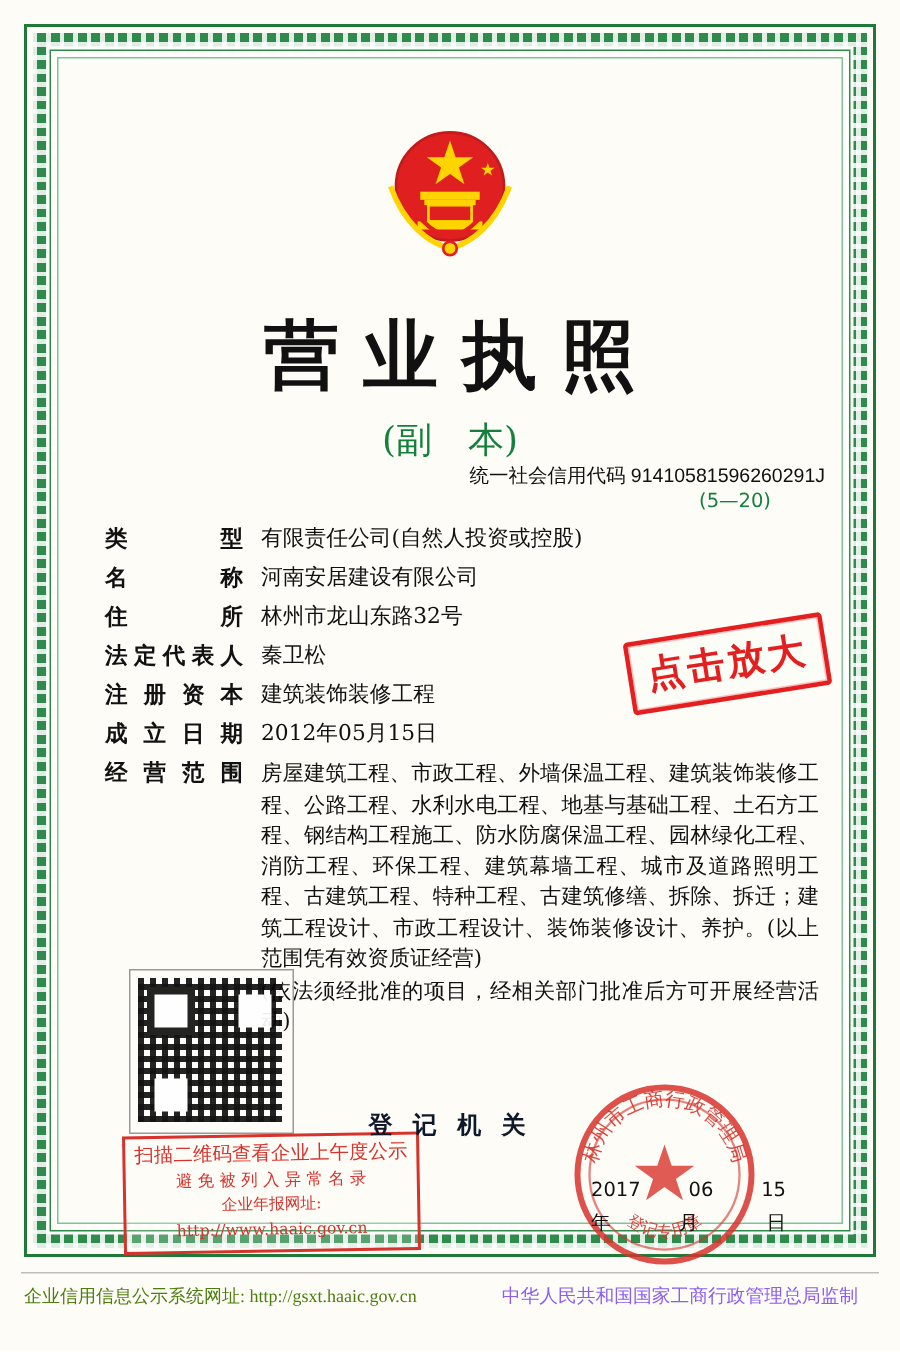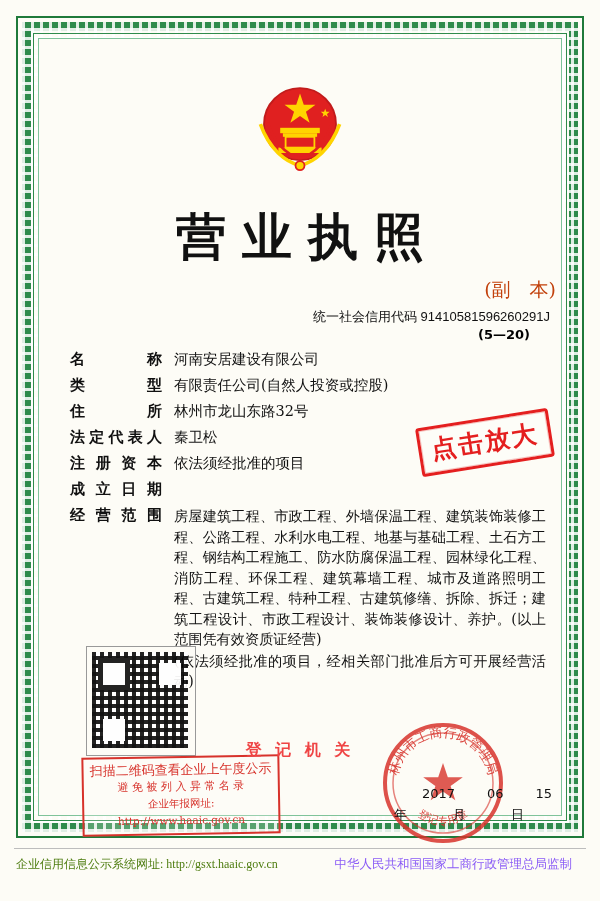--- a/index.html
+++ b/index.html
@@ -93,41 +93,40 @@
     font-weight: bold;
     font-size: 50px;
     letter-spacing: 16px;
     color: #111111;
     text-indent: 16px;
   }
   .subtitle {
     position: absolute;
     top: 233px;
     width: 100%;
-    text-align: right;
-    font-family: "DejaVu Serif", serif;
-    font-size: 19px;
-    color: #c2410c;
+    text-align: center;
+    font-family: "DejaVu Serif", serif;
+    font-size: 24px;
+    color: #15803d;
   }
   .credit-code {
     position: absolute;
     top: 264px;
     right: 6px;
     font-size: 13px;
     color: #111;
     font-family: Liberation Sans, sans-serif;
   }
   .serial {
     position: absolute;
     top: 283px;
-    right: 26px;
+    right: 42px;
     font-size: 13px;
-    color: #000000;
+    color: #15803d;
     font-family: "DejaVu Sans", sans-serif;
-    font-weight: bold;
   }
 
   
   .fields {
     position: absolute;
     top: 306px;
     left: 26px;
     right: 10px;
   }
   .row {
@@ -236,21 +235,21 @@
   
   .reg-authority {
     position: absolute;
     left: 0; right: 0;
     top: 696px;
     text-align: center;
     font-family: "DejaVu Serif", serif;
     font-size: 16px;
     font-weight: bold;
     letter-spacing: 4px;
-    color: #ef4444;
+    color: #0f172a;
   }
 
   
   .seal {
     position: absolute;
     left: 335px;
     top: 675px;
     width: 128px;
     height: 128px;
   }
@@ -260,21 +259,20 @@
   .date-line {
     position: absolute;
     left: 350px;
     top: 742px;
     width: 130px;
     display: flex;
     justify-content: space-between;
     font-family: "DejaVu Sans", sans-serif;
     font-size: 13px;
     color: #111;
-    margin-left: 28px;
   }
   .date-unit {
     position: absolute;
     left: 350px;
     top: 762px;
     width: 130px;
     display: flex;
     justify-content: space-between;
     font-family: "DejaVu Serif", serif;
     font-size: 13px;
@@ -339,41 +337,42 @@
     <div class="subtitle">(副　本)</div>
 
     <div class="credit-code">
       <span>统一社会信用代码</span>
       <span>91410581596260291J</span>
     </div>
     <div class="serial">(5—20)</div>
 
     <div class="fields">
       <div class="row">
+        <div class="row-label">类型</div>
+        <div class="row-value">有限责任公司(自然人投资或控股)</div>
+      </div>
+      <div class="row">
         <div class="row-label">名称</div>
         <div class="row-value">河南安居建设有限公司</div>
       </div>
       <div class="row">
-        <div class="row-label">类型</div>
-        <div class="row-value">有限责任公司(自然人投资或控股)</div>
-      </div>
-      <div class="row">
         <div class="row-label">住所</div>
         <div class="row-value">林州市龙山东路32号</div>
       </div>
       <div class="row">
         <div class="row-label">法定代表人</div>
         <div class="row-value">秦卫松</div>
       </div>
       <div class="row">
         <div class="row-label">注册资本</div>
-        <div class="row-value">依法须经批准的项目</div>
+        <div class="row-value">建筑装饰装修工程</div>
       </div>
       <div class="row">
         <div class="row-label">成立日期</div>
+        <div class="row-value">2012年05月15日</div>
       </div>
       <div class="row">
         <div class="row-label">经营范围</div>
         <div style="flex:1;">
           <div class="row-value scope">房屋建筑工程、市政工程、外墙保温工程、建筑装饰装修工程、公路工程、水利水电工程、地基与基础工程、土石方工程、钢结构工程施工、防水防腐保温工程、园林绿化工程、消防工程、环保工程、建筑幕墙工程、城市及道路照明工程、古建筑工程、特种工程、古建筑修缮、拆除、拆迁；建筑工程设计、市政工程设计、装饰装修设计、养护。(以上范围凭有效资质证经营)</div>
           <div class="row-value scope note">(依法须经批准的项目，经相关部门批准后方可开展经营活动)</div>
         </div>
       </div>
     </div>
 

